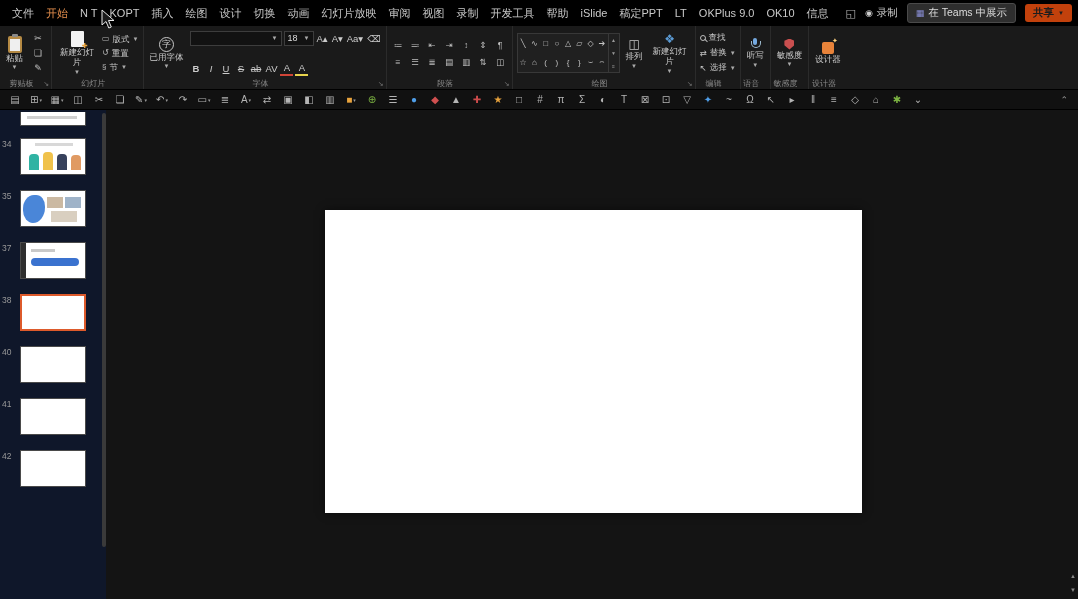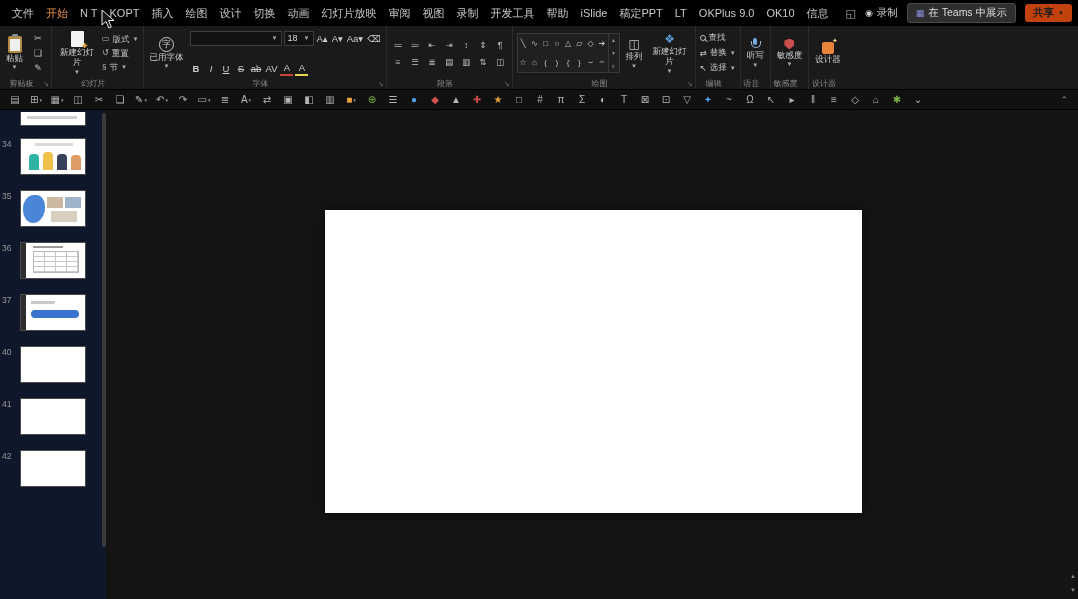--- a/index.html
+++ b/index.html
@@ -416,36 +416,32 @@
         <div class="slide-row">
           <span class="slide-num">35</span>
           <div class="thumb collage">
             <i class="blob"></i>
             <i class="ph p1"></i>
             <i class="ph p2"></i>
             <i class="ph p3"></i>
           </div>
         </div>
         <div class="slide-row">
-          <span class="slide-num">36</span>
-          <div class="thumb table">
-            <i class="strip"></i>
-            <i class="tline"></i>
-            <i class="tbl"></i>
-          </div>
-        </div>
-        <div class="slide-row">
           <span class="slide-num">37</span>
           <div class="thumb banner">
             <i class="strip"></i>
             <i class="cap2"></i>
             <i class="band"></i>
           </div>
         </div>
         <div class="slide-row">
+          <span class="slide-num">38</span>
+          <div class="thumb blank selected"></div>
+        </div>
+        <div class="slide-row">
           <span class="slide-num">40</span>
           <div class="thumb blank"></div>
         </div>
         <div class="slide-row">
           <span class="slide-num">41</span>
           <div class="thumb blank"></div>
         </div>
         <div class="slide-row">
           <span class="slide-num">42</span>
           <div class="thumb blank"></div>

